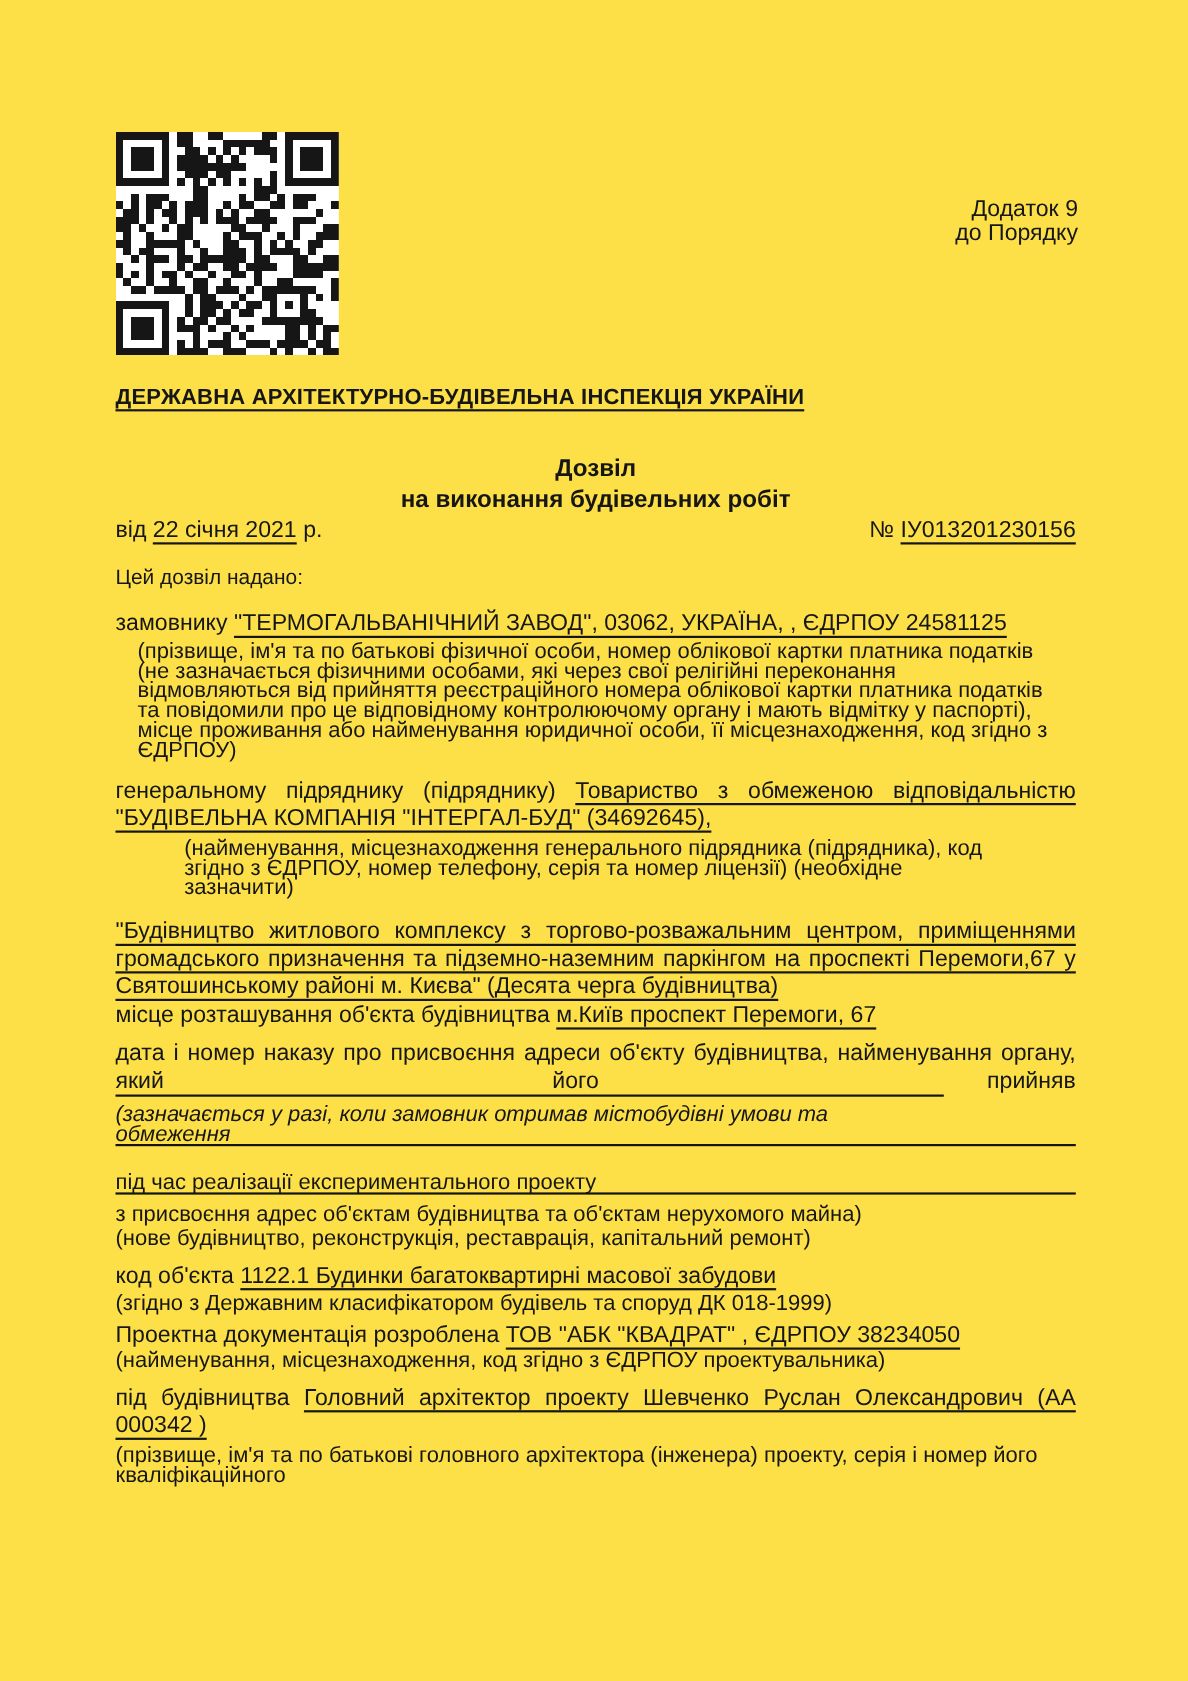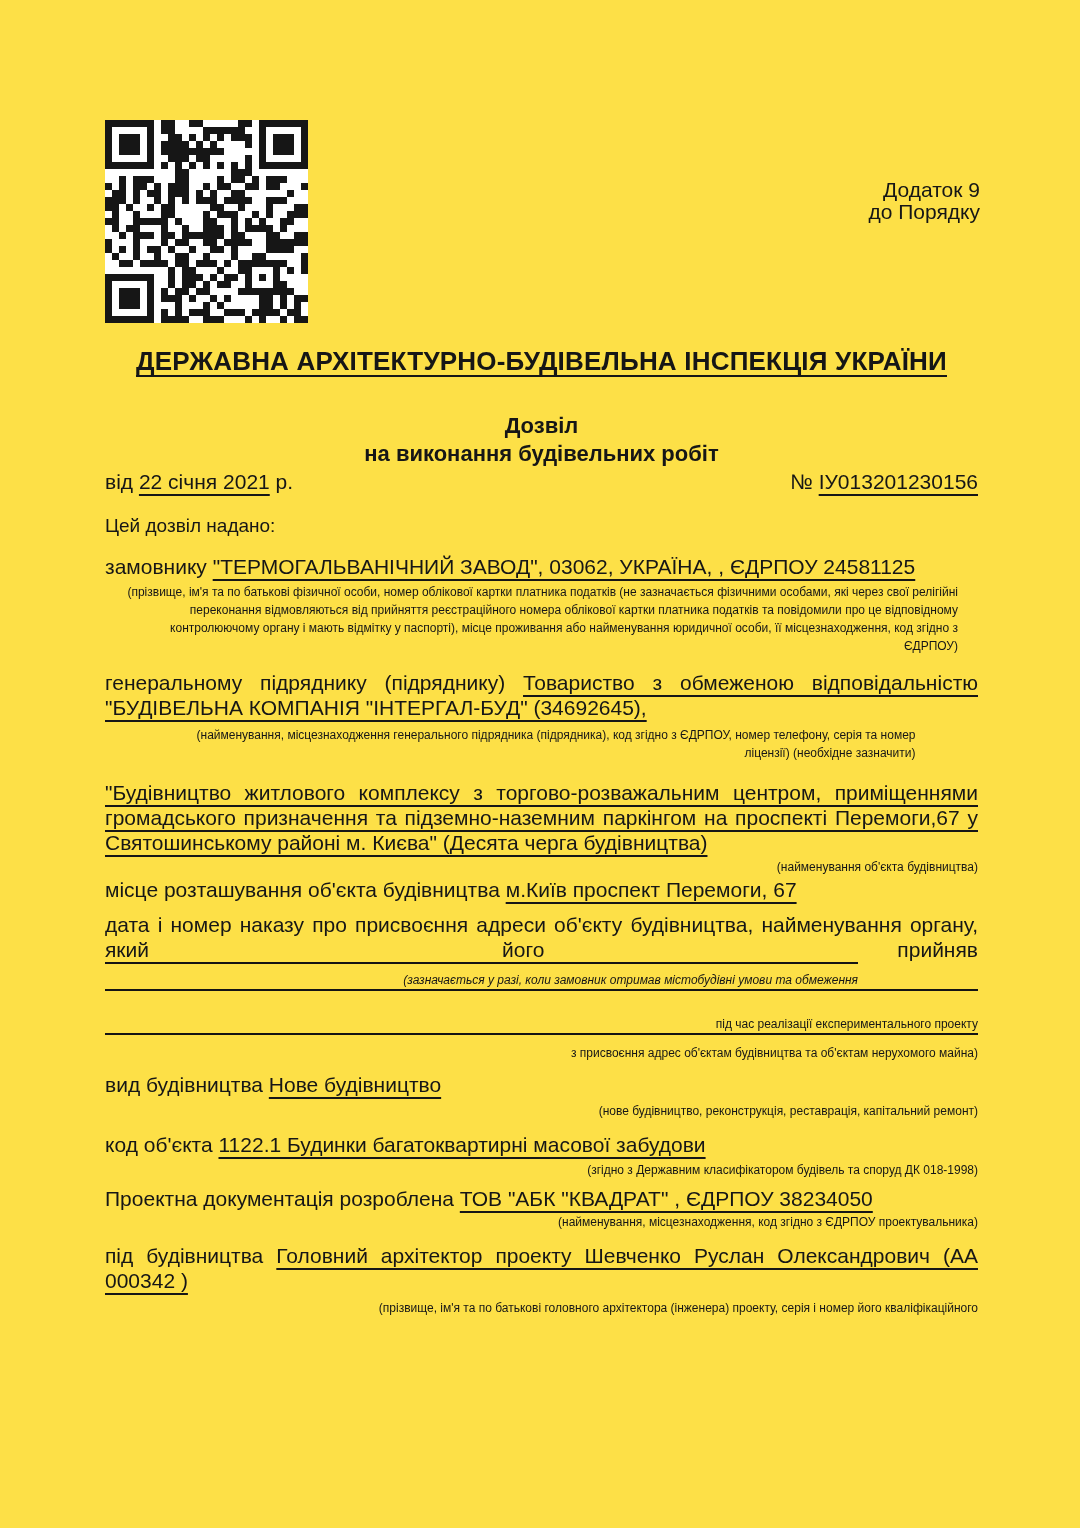--- a/index.html
+++ b/index.html
@@ -11,37 +11,37 @@
     color:#161616;
     overflow:hidden;
   }
   .qr{position:absolute;left:105px;top:120px;width:203px;height:203px;}
   .appendix{
     position:absolute;right:100px;top:179px;
     font-size:21px;line-height:22px;text-align:right;color:#161616;
   }
   .content{position:absolute;left:105px;top:0;width:873px;}
   .authority{
-    margin-top:348px;text-align:center;
-    font-size:26px;line-height:26px;font-weight:bold;letter-spacing:.2px;
+    margin-top:348px;
+    font-size:20px;line-height:26px;font-weight:bold;letter-spacing:.2px;
   }
   .title{margin-top:38px;text-align:center;font-size:22px;line-height:28px;font-weight:bold;}
   .meta{display:flex;justify-content:space-between;font-size:21px;line-height:27px;}
   .intro{margin-top:18px;font-size:19px;line-height:26px;}
   .para{font-size:21px;line-height:25px;text-align:justify;margin:0;}
   .line{font-size:21px;line-height:26px;margin:0;}
   .u{
     text-decoration:underline;
     text-decoration-thickness:2px;
     text-underline-offset:5px;
     text-decoration-skip-ink:none;
   }
   .jlast{text-align-last:justify;}
   .caption{
-    font-size:12px;line-height:18px;text-align:right;margin:0;color:#161616;
+    font-size:20px;line-height:18px;text-align:left;margin:0;color:#161616;
   }
   .cap-pad{padding:0 20px;}
   .cap-narrow{max-width:748px;margin-left:auto;margin-right:auto;}
   .m4{margin-top:4px;}  .m3{margin-top:3px;}  .m1{margin-top:1px;}
   .m6{margin-top:6px;}  .m7{margin-top:7px;font-style:italic;}  .m8{margin-top:24px;}
   .m9{margin-top:9px;}  .m10{margin-top:10px;} .m11{margin-top:7px;}
   .m12{margin-top:12px;} .m15{margin-top:15px;} .m18{margin-top:18px;}
   .m25{margin-top:25px;} .m27{margin-top:27px;}
   .fill-line{height:2px;background:#141414;border:none;margin:0;}
   .fill-short{width:753px;}
@@ -528,49 +528,44 @@
 
     <p class="para m15">
       <span>генеральному підряднику (підряднику)</span>
       <span class="u">Товариство з обмеженою відповідальністю "БУДІВЕЛЬНА КОМПАНІЯ "ІНТЕРГАЛ-БУД" (34692645),</span>
     </p>
     <p class="caption cap-narrow m6">(найменування, місцезнаходження генерального підрядника (підрядника), код згідно з ЄДРПОУ, номер телефону, серія та номер ліцензії) (необхідне зазначити)</p>
 
     <p class="para m18">
       <span class="u">"Будівництво житлового комплексу з торгово-розважальним центром, приміщеннями громадського призначення та підземно-наземним паркінгом на проспекті Перемоги,67 у Святошинському районі м. Києва" (Десята черга будівництва)</span>
     </p>
-    <p class="caption m3">(найменування об'єкта будівництва)</p>
 
     <p class="line m1">
       <span>місце розташування об'єкта будівництва</span>
       <span class="u">м.Київ проспект Перемоги, 67</span>
     </p>
 
     <p class="para jlast m9">дата і номер наказу про присвоєння адреси об'єкту будівництва, найменування органу, який його прийняв</p>
 
     <hr class="fill-line fill-short m9">
     <p class="caption cap-short m7">(зазначається у разі, коли замовник отримав містобудівні умови та обмеження</p>
 
     <hr class="fill-line m27">
     <p class="caption m8">під час реалізації експериментального проекту</p>
 
     <hr class="fill-line m25">
     <p class="caption m9">з присвоєння адрес об'єктам будівництва та об'єктам нерухомого майна)</p>
 
-    <p class="line m10">
-      <span>вид будівництва</span>
-      <span class="u">Нове будівництво</span>
-    </p>
     <p class="caption m4">(нове будівництво, реконструкція, реставрація, капітальний ремонт)</p>
 
     <p class="line m12">
       <span>код об'єкта</span>
       <span class="u">1122.1 Будинки багатоквартирні масової забудови</span>
     </p>
-    <p class="caption m3">(згідно з Державним класифікатором будівель та споруд ДК 018-1998)</p>
+    <p class="caption m3">(згідно з Державним класифікатором будівель та споруд ДК 018-1999)</p>
 
     <p class="line m11">
       <span>Проектна документація розроблена</span>
       <span class="u">ТОВ "АБК "КВАДРАТ" , ЄДРПОУ 38234050</span>
     </p>
     <p class="caption m1">(найменування, місцезнаходження, код згідно з ЄДРПОУ проектувальника)</p>
 
     <p class="para m12">
       <span>під будівництва</span>
       <span class="u">Головний архітектор проекту Шевченко Руслан Олександрович (АА 000342 )</span>

